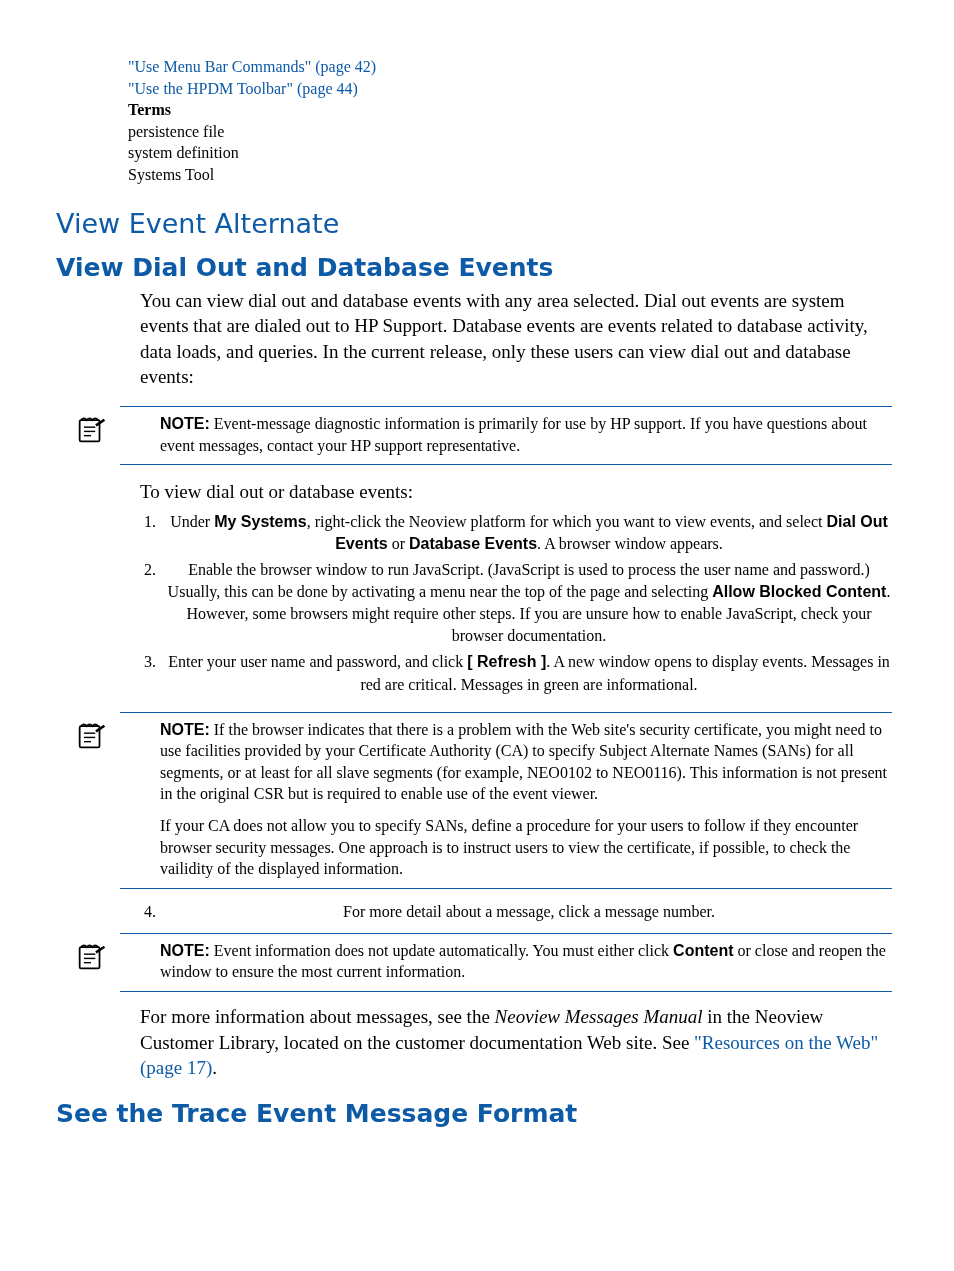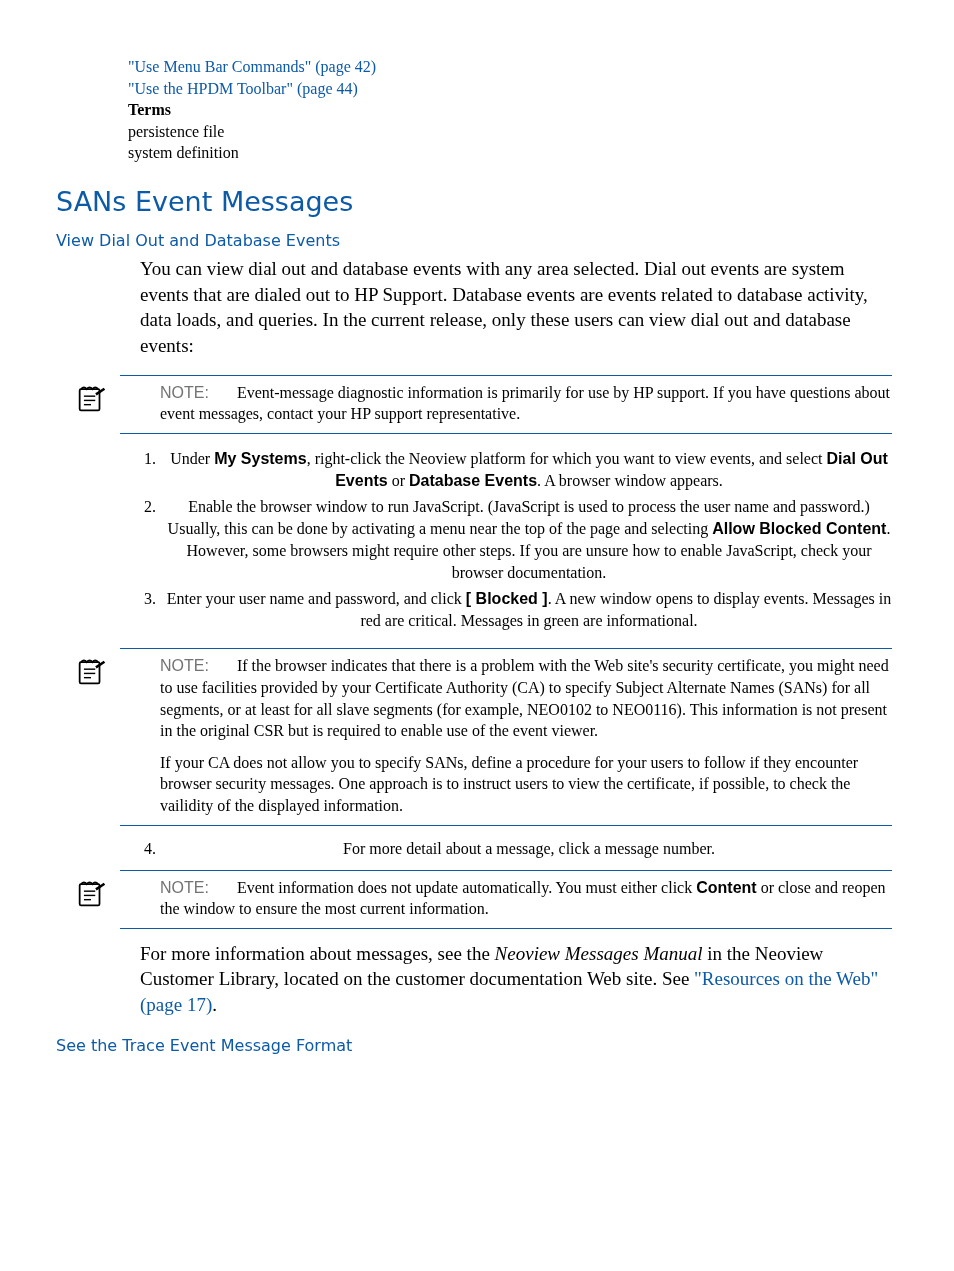--- a/index.html
+++ b/index.html
@@ -23,23 +23,23 @@
   .bold { font-weight: bold; }
   h1.section {
     font-family: "Trebuchet MS", "DejaVu Sans", Arial, sans-serif;
     font-weight: normal;
     color: #0d5aa7;
     font-size: 27px;
     margin: 22px 0 4px 0;
   }
   h2.subsection {
     font-family: "Trebuchet MS", "DejaVu Sans", Arial, sans-serif;
-    font-weight: normal;
+    font-weight: bold;
     color: #0d5aa7;
-    font-size: 16px;
+    font-size: 25px;
     margin: 14px 0 6px 0;
   }
   p.body {
     font-size: 19px;
     line-height: 1.35;
     margin: 6px 12px;
   }
   ul.bullets {
     margin: 4px 0 8px 0;
     padding-left: 32px;
@@ -72,44 +72,45 @@
     line-height: 1.35;
   }
   .note-box.tight-top { margin-top: 16px; }
   .note-box .icon {
     position: absolute;
     left: -46px;
     top: 6px;
   }
   .note-label {
     font-family: Arial, Helvetica, sans-serif;
-    font-weight: normal;
-    color: #737373;
+    font-weight: bold;
+    color: #000000;
     font-size: 16px;
-    margin-right: 24px;
+    margin-right: 0;
   }
   .note-box .para2 { display:block; margin-top:10px; }
   .sans-b { font-family: Arial, Helvetica, sans-serif; font-weight: bold; }
   .italic { font-style: italic; }
   svg.noteicon { width: 34px; height: 34px; }
 </style>
 </head>
 <body>
 
 <div class="page">
 
   <div class="indent-block">
     <div class="q link">"Use Menu Bar Commands" (page 42)</div>
     <div class="q link">"Use the HPDM Toolbar" (page 44)</div>
     <div class="q bold">Terms</div>
     <div class="q">persistence file</div>
     <div class="q">system definition</div>
+    <div class="q">Systems Tool</div>
   </div>
 
-  <h1 class="section">SANs Event Messages</h1>
+  <h1 class="section">View Event Alternate</h1>
   <h2 class="subsection">View Dial Out and Database Events</h2>
 
   <div class="indent-block">
     <p class="body">You can view dial out and database events with any area selected. Dial out events are system events that are dialed out to HP Support. Database events are events related to database activity, data loads, and queries. In the current release, only these users can view dial out and database events:</p>
   </div>
 
   <div class="note-box tight-top">
     <span class="icon">
       <svg class="noteicon" viewBox="0 0 48 48">
         <rect x="8" y="10" width="28" height="30" rx="2" fill="none" stroke="#000" stroke-width="2.5"></rect>
@@ -118,29 +119,30 @@
         <line x1="14" y1="26" x2="30" y2="26" stroke="#000" stroke-width="2"></line>
         <line x1="14" y1="32" x2="24" y2="32" stroke="#000" stroke-width="2"></line>
         <path d="M30 16 l12 -8 l2 3 l-12 8 z" fill="#000"></path>
       </svg>
     </span>
     <span class="note-label">NOTE:</span>
     <span>Event-message diagnostic information is primarily for use by HP support. If you have questions about event messages, contact your HP support representative.</span>
   </div>
 
   <div class="indent-block" style="margin-top:14px;">
+    <p class="body">To view dial out or database events:</p>
     <ol class="steps">
       <li>
         <span>Under </span><span class="sans-b">My Systems</span><span>, right-click the Neoview platform for which you want to view events, and select </span><span class="sans-b">Dial Out Events</span><span> or </span><span class="sans-b">Database Events</span><span>. A browser window appears.</span>
       </li>
       <li>
         <span>Enable the browser window to run JavaScript. (JavaScript is used to process the user name and password.) Usually, this can be done by activating a menu near the top of the page and selecting </span><span class="sans-b">Allow Blocked Content</span><span>. However, some browsers might require other steps. If you are unsure how to enable JavaScript, check your browser documentation.</span>
       </li>
       <li>
-        <span>Enter your user name and password, and click </span><span class="sans-b">[ Blocked ]</span><span>. A new window opens to display events. Messages in red are critical. Messages in green are informational.</span>
+        <span>Enter your user name and password, and click </span><span class="sans-b">[ Refresh ]</span><span>. A new window opens to display events. Messages in red are critical. Messages in green are informational.</span>
       </li>
     </ol>
   </div>
 
   <div class="note-box tight-top">
     <span class="icon">
       <svg class="noteicon" viewBox="0 0 48 48">
         <rect x="8" y="10" width="28" height="30" rx="2" fill="none" stroke="#000" stroke-width="2.5"></rect>
         <path d="M10 10 q4 -5 8 0 q4 -5 8 0 q4 -5 8 0" fill="none" stroke="#000" stroke-width="2.5"></path>
         <line x1="14" y1="20" x2="30" y2="20" stroke="#000" stroke-width="2"></line>

